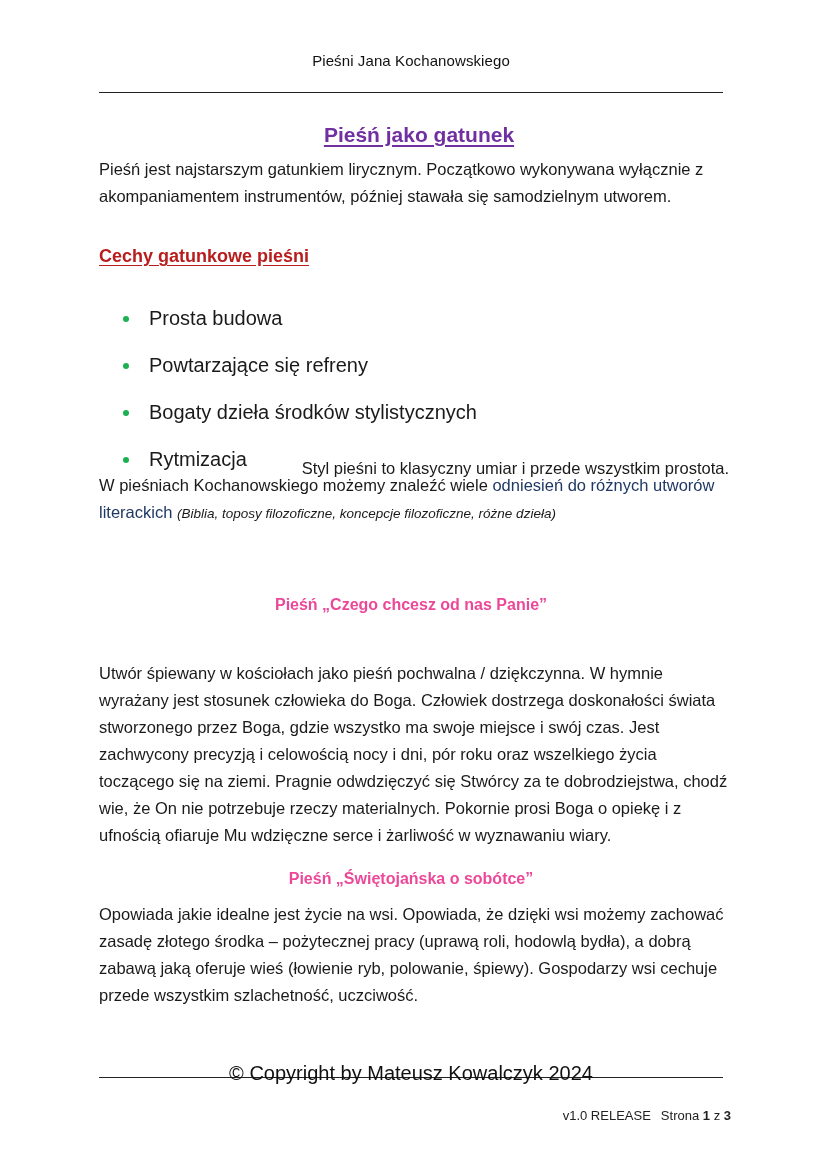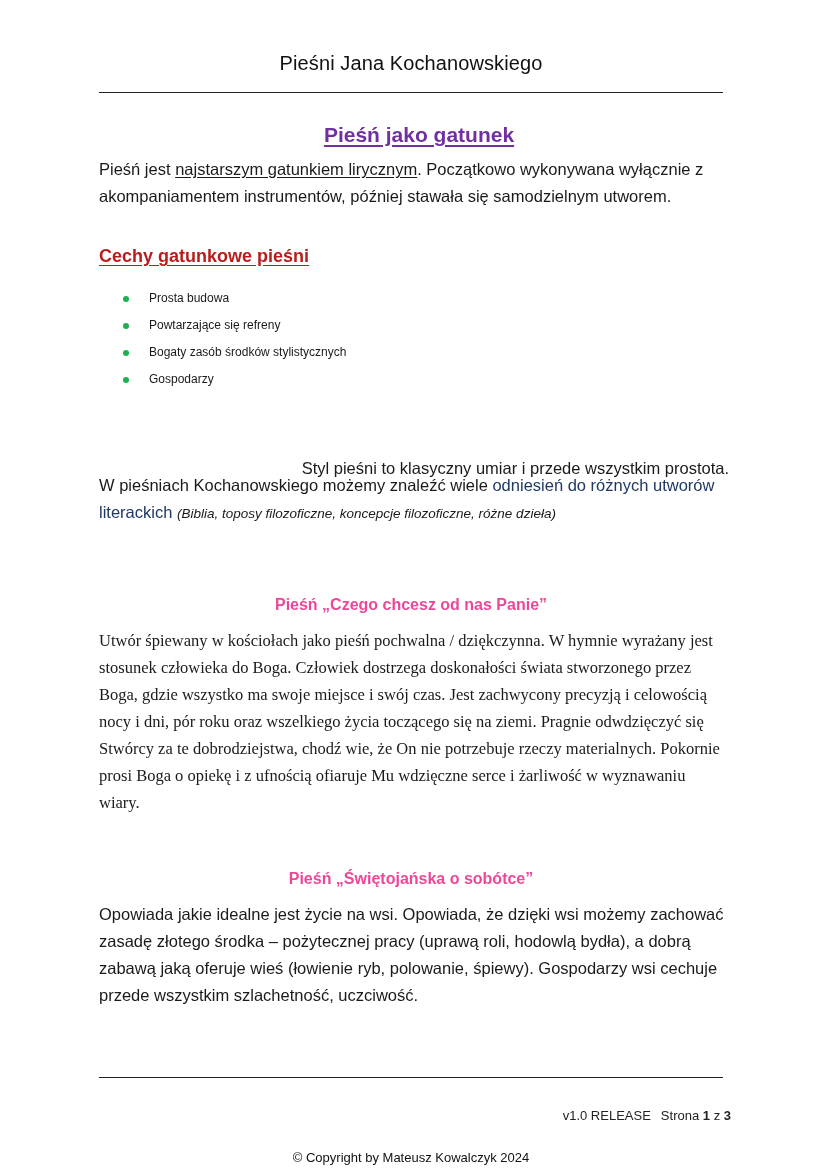--- a/index.html
+++ b/index.html
@@ -20,21 +20,21 @@
       left: 99px;
       top: 0;
       width: 624px;
     }
     .running-header {
       position: absolute;
       top: 52px;
       left: 0;
       width: 624px;
       text-align: center;
-      font-size: 20px;
+      font-size: 15px;
       color: #111;
       letter-spacing: 0.1px;
     }
     .header-rule {
       position: absolute;
       top: 92px;
       left: 0;
       width: 624px;
       height: 0;
       border-top: 1.3px solid #222;
@@ -54,21 +54,20 @@
     .para {
       position: absolute;
       left: 0;
       width: 630px;
       font-size: 16.5px;
       line-height: 27px;
       color: #1a1a1a;
       margin: 0;
     }
     .underlined {
-      text-decoration: underline;
       text-underline-offset: 2px;
     }
     .intro { top: 156px; }
     .subheading {
       position: absolute;
       top: 246px;
       left: 0;
       font-size: 18px;
       font-weight: bold;
       color: #b91c1c;
@@ -79,23 +78,24 @@
       position: absolute;
       top: 285px;
       left: 0;
       margin: 0;
       padding: 0;
       list-style: none;
     }
     .features li {
       position: relative;
       padding-left: 50px;
-      font-size: 12px;
+      font-size: 20px;
       line-height: 27px;
       height: 27px;
+      margin-top: 20px;
     }
     .bullet {
       position: absolute;
       left: 24px;
       top: 11px;
       width: 6px;
       height: 6px;
       border-radius: 50%;
       background: #1cb050;
     }
@@ -109,38 +109,38 @@
     .section-heading {
       position: absolute;
       left: 0;
       width: 624px;
       text-align: center;
       font-size: 16px;
       font-weight: bold;
       color: #ec4899;
     }
     .h-czego { top: 596px; }
-    .czego-para { top: 627px; font-family: Liberation Serif, serif; }
+    .czego-para { top: 660px; }
     .h-sobotka { top: 870px; }
     .sobotka-para { top: 901px; }
     .footer-rule {
       position: absolute;
       top: 1077px;
       left: 0;
       width: 624px;
       height: 0;
       border-top: 1.3px solid #222;
     }
     .copyright {
       position: absolute;
-      top: 1150px;
+      top: 1062px;
       left: 0;
       width: 624px;
       text-align: center;
-      font-size: 13px;
+      font-size: 20px;
       color: #111;
     }
     .page-meta {
       position: absolute;
       top: 1108px;
       right: -8px;
       font-size: 13px;
       color: #222;
       white-space: nowrap;
     }
@@ -159,22 +159,22 @@
 
   <p class="para intro">
     <span>Pieśń jest </span><span class="underlined">najstarszym gatunkiem lirycznym</span><span>. Początkowo wykonywana wyłącznie z akompaniamentem instrumentów, później stawała się samodzielnym utworem.</span>
   </p>
 
   <h2 class="subheading" style="margin:0;">Cechy gatunkowe pieśni</h2>
 
   <ul class="features">
     <li><span class="bullet"></span><span>Prosta budowa</span></li>
     <li><span class="bullet"></span><span>Powtarzające się refreny</span></li>
-    <li><span class="bullet"></span><span>Bogaty zasób środków stylistycznych</span></li>
-    <li><span class="bullet"></span><span>Gospodarzy</span></li>
+    <li><span class="bullet"></span><span>Bogaty dzieła środków stylistycznych</span></li>
+    <li><span class="bullet"></span><span>Rytmizacja</span></li>
   </ul>
 
   <p class="para style-para">Styl pieśni to klasyczny umiar i przede wszystkim prostota.</p>
 
   <p class="para refs-para">
     <span>W pieśniach Kochanowskiego możemy znaleźć wiele </span><span class="blue">odniesień do różnych utworów literackich</span> <span class="small-italic">(Biblia, toposy filozoficzne, koncepcje filozoficzne, różne dzieła)</span>
   </p>
 
   <h3 class="section-heading h-czego" style="margin:0;">Pieśń „Czego chcesz od nas Panie”</h3>
   <p class="para czego-para">Utwór śpiewany w kościołach jako pieśń pochwalna / dziękczynna. W hymnie wyrażany jest stosunek człowieka do Boga. Człowiek dostrzega doskonałości świata stworzonego przez Boga, gdzie wszystko ma swoje miejsce i swój czas. Jest zachwycony precyzją i celowością nocy i dni, pór roku oraz wszelkiego życia toczącego się na ziemi. Pragnie odwdzięczyć się Stwórcy za te dobrodziejstwa, chodź wie, że On nie potrzebuje rzeczy materialnych. Pokornie prosi Boga o opiekę i z ufnością ofiaruje Mu wdzięczne serce i żarliwość w wyznawaniu wiary.</p>

